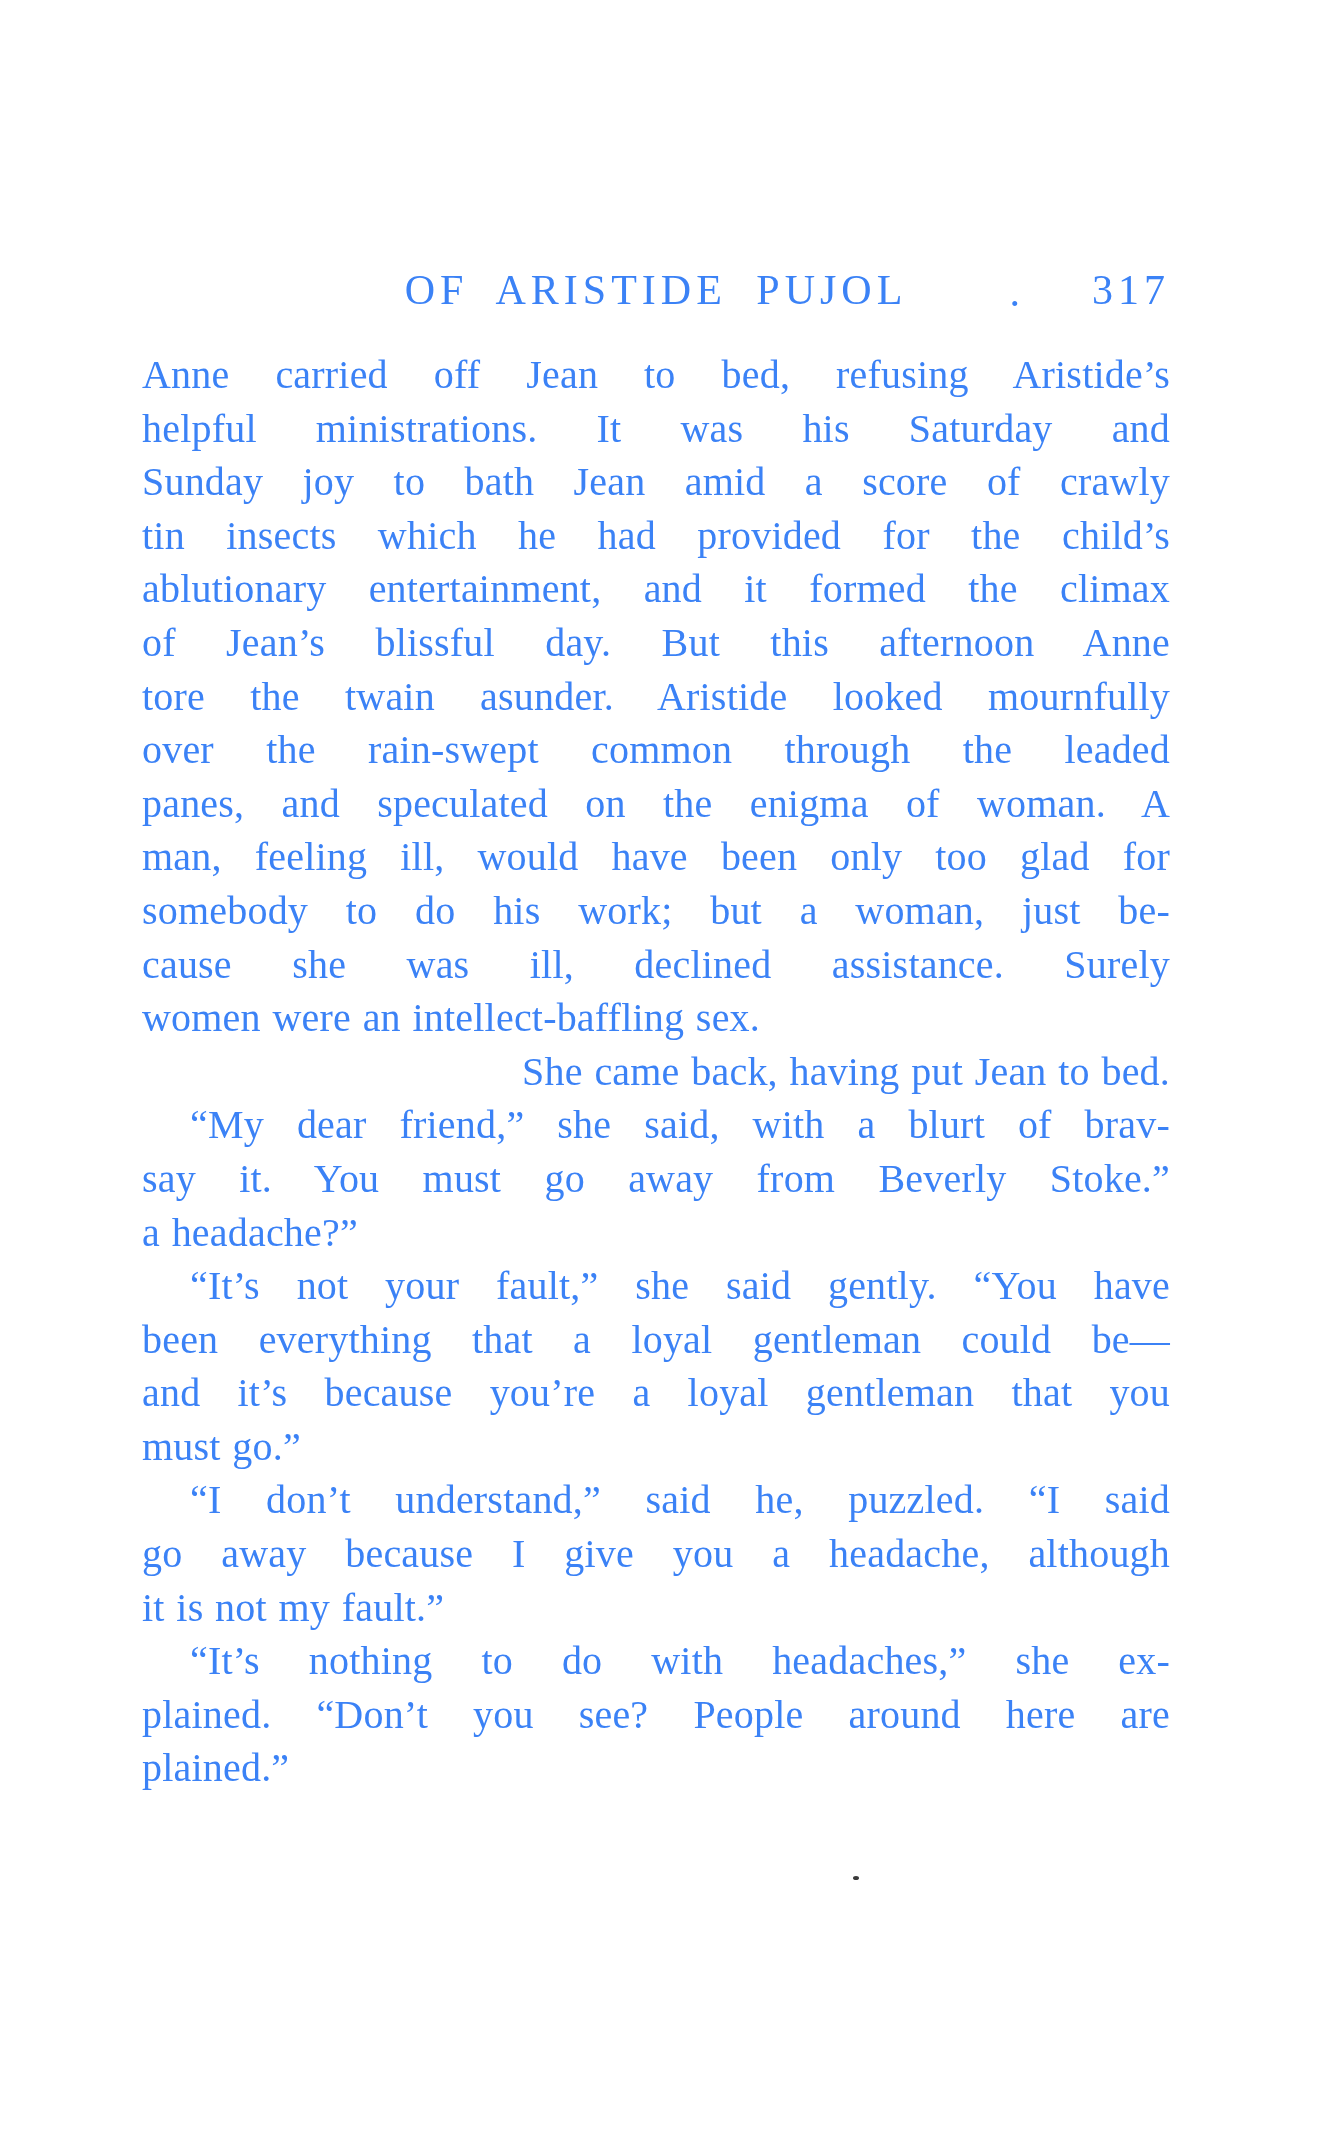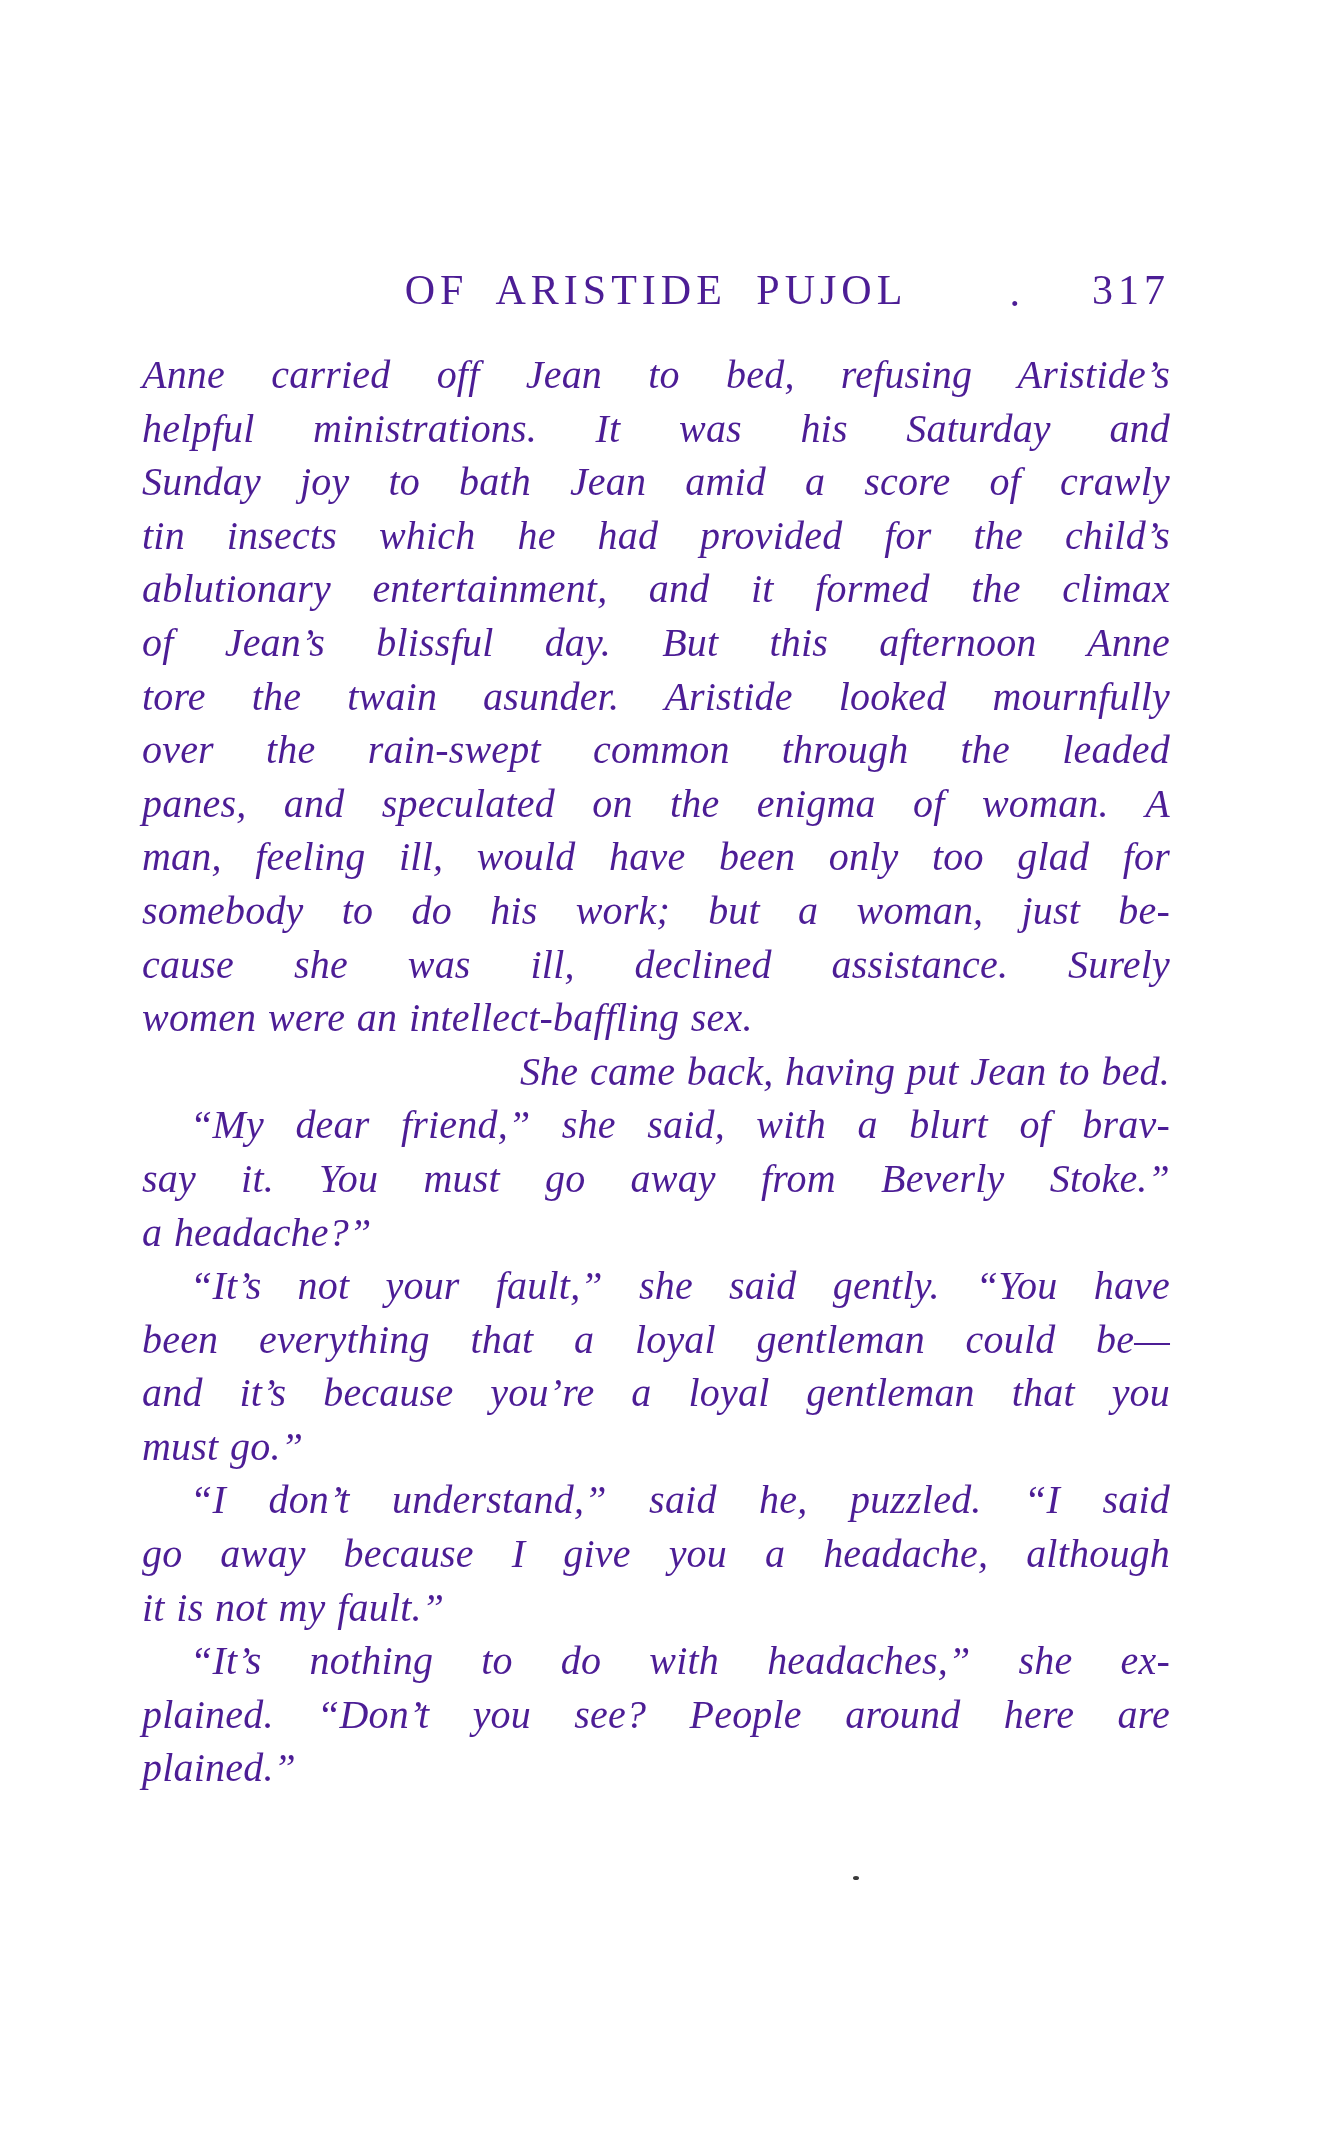--- a/index.html
+++ b/index.html
@@ -6,21 +6,21 @@
     margin: 0;
     padding: 0;
     background: #ffffff;
   }
   .page {
     position: relative;
     width: 1336px;
     height: 2148px;
     background: #ffffff;
     font-family: "Liberation Serif", serif;
-    color: #4c1d95;
+    color: #3b82f6;
     overflow: hidden;
   }
   .running-header {
     position: absolute;
     top: 264px;
     left: 142px;
     width: 1028px;
     height: 52px;
   }
   .header-title {
@@ -55,21 +55,20 @@
     width: 1028px;
     font-size: 40px;
   }
   .line {
     height: 53.6px;
     line-height: 53.6px;
     letter-spacing: 0.2px;
     word-spacing: 1.5px;
     white-space: normal;
     overflow: visible;
-    font-style: italic;
   }
   .line.justify {
     text-align: justify;
     text-align-last: justify;
   }
   .line.indent {
     text-indent: 48px;
     text-align: right;
   }
   .speck {

